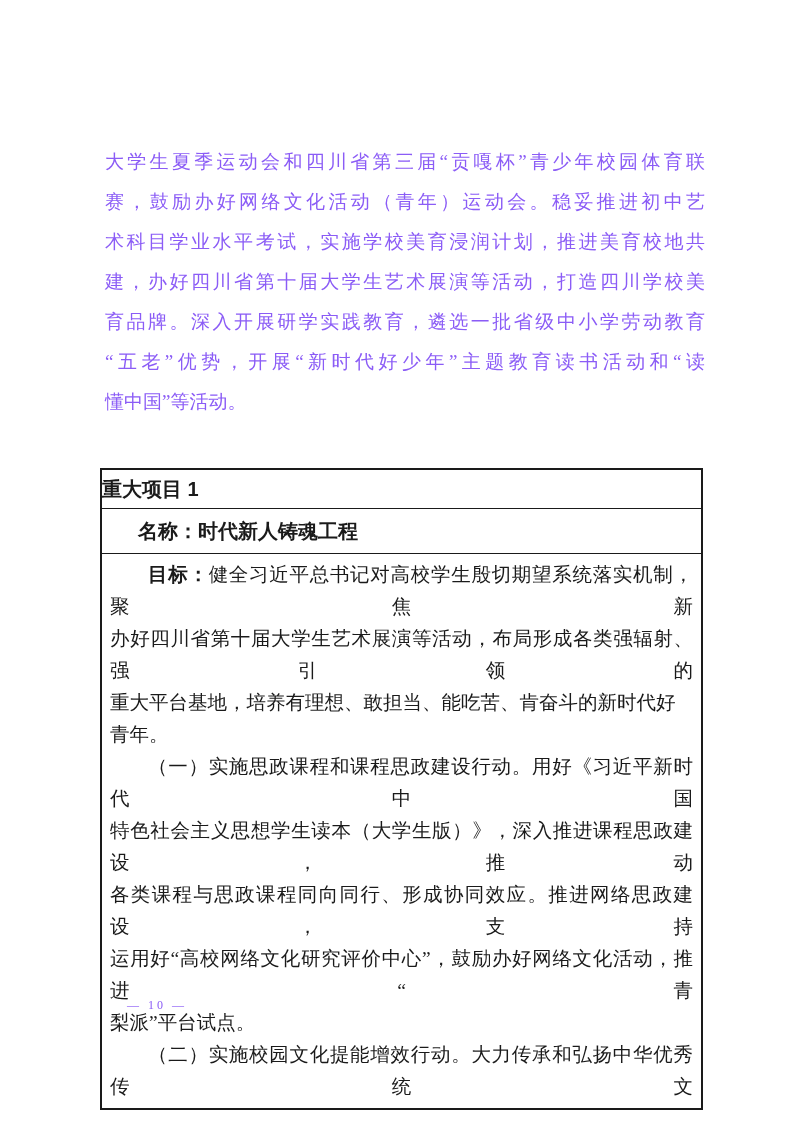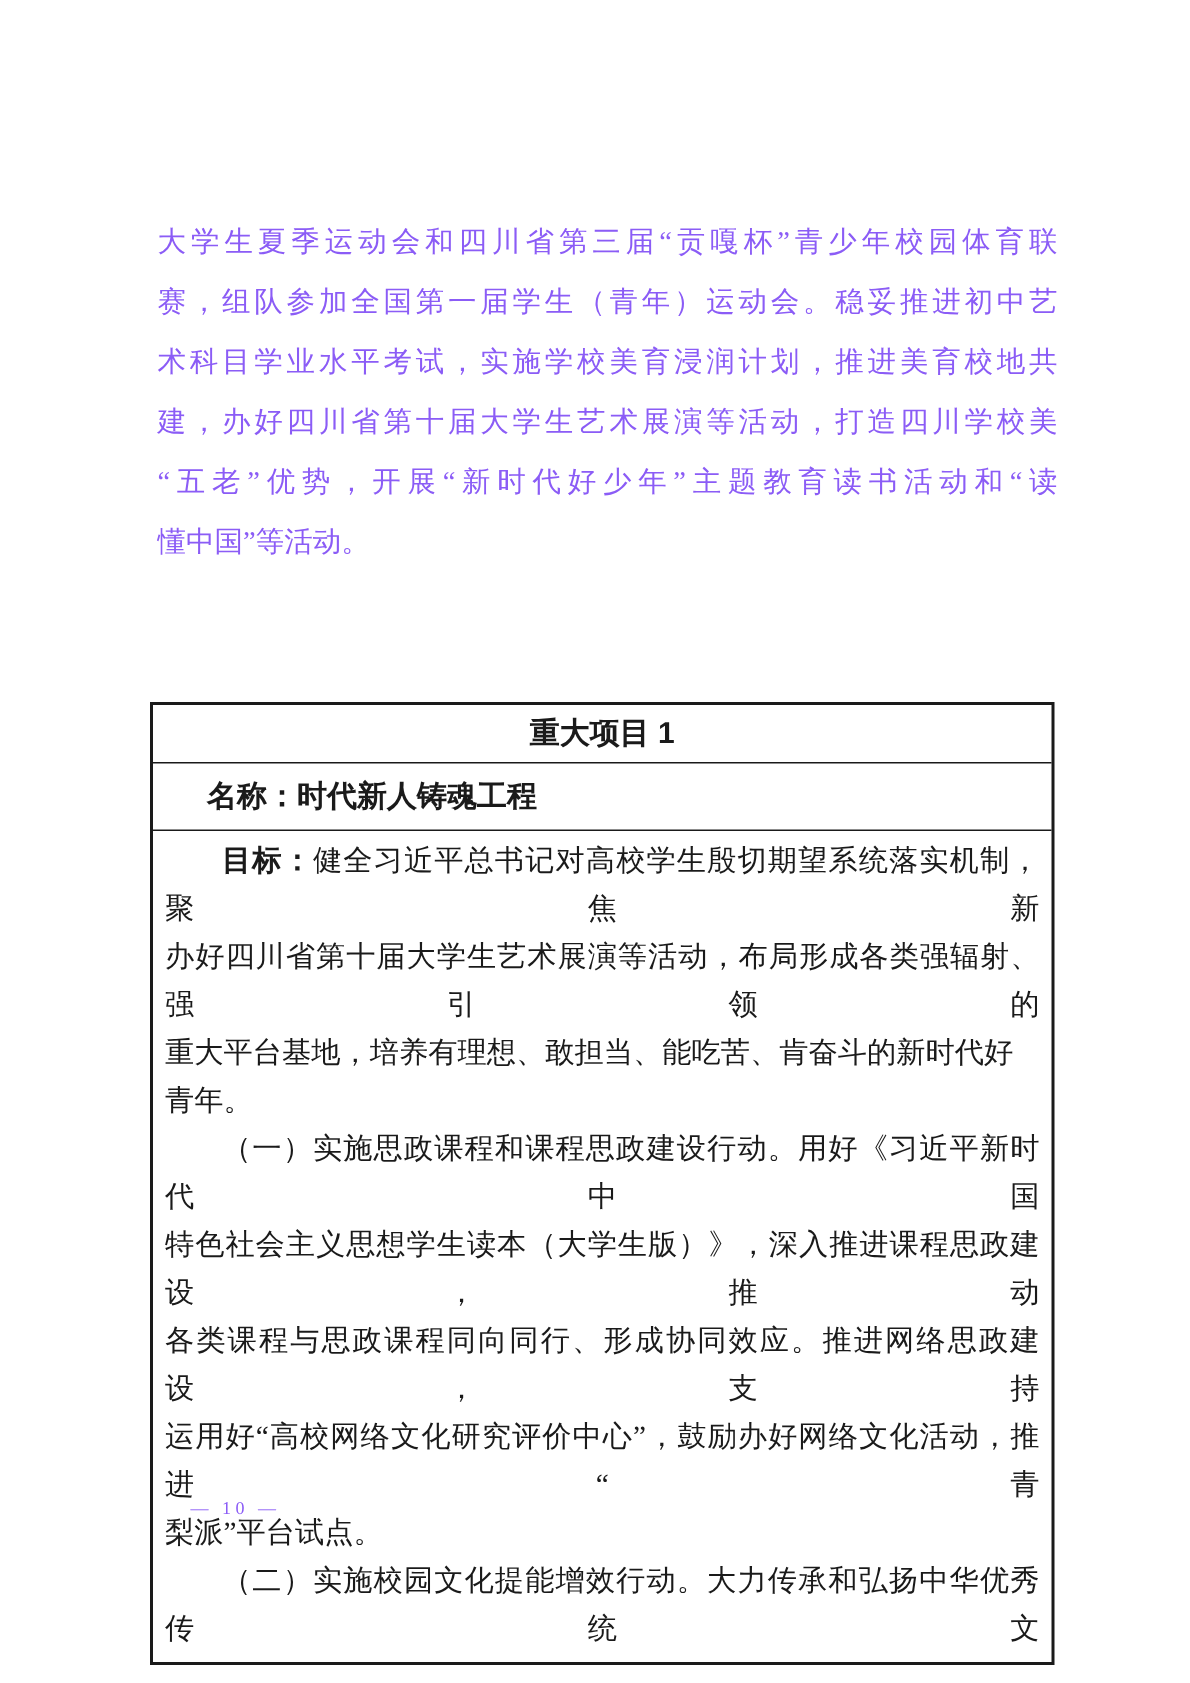--- a/index.html
+++ b/index.html
@@ -38,21 +38,20 @@
     top: 468px;
     width: 603px;
     box-sizing: border-box;
     border: 2px solid #1a1a1a;
   }
   .ptable .row { border-bottom: 1.5px solid #1a1a1a; }
   .ptable .row:last-child { border-bottom: none; }
   .title-row {
     height: 38px;
     line-height: 38px;
-    text-align: center;
     font-family: "Liberation Sans", sans-serif;
     font-weight: bold;
     font-size: 20px;
   }
   .name-row {
     height: 44px;
     line-height: 44px;
     padding-left: 36px;
     font-family: "Liberation Sans", sans-serif;
     font-weight: bold;
@@ -81,23 +80,24 @@
     color: #8b5cf6;
   }
 </style>
 </head>
 <body>
 
 <div class="page">
 
   <div class="intro">
     <div class="line j">大学生夏季运动会和四川省第三届“贡嘎杯”青少年校园体育联</div>
-    <div class="line j">赛，组队参加全国第一届学生（青年）运动会。稳妥推进初中艺</div>
+    <div class="line j">赛，鼓励办好网络文化活动（青年）运动会。稳妥推进初中艺</div>
     <div class="line j">术科目学业水平考试，实施学校美育浸润计划，推进美育校地共</div>
     <div class="line j">建，办好四川省第十届大学生艺术展演等活动，打造四川学校美</div>
+    <div class="line j">育品牌。深入开展研学实践教育，遴选一批省级中小学劳动教育</div>
     <div class="line j">“五老”优势，开展“新时代好少年”主题教育读书活动和“读</div>
     <div class="line">懂中国”等活动。</div>
   </div>
 
   <div class="ptable">
     <div class="row title-row">
       <span>重大项目 1</span>
     </div>
     <div class="row name-row">
       <span>名称：时代新人铸魂工程</span>

